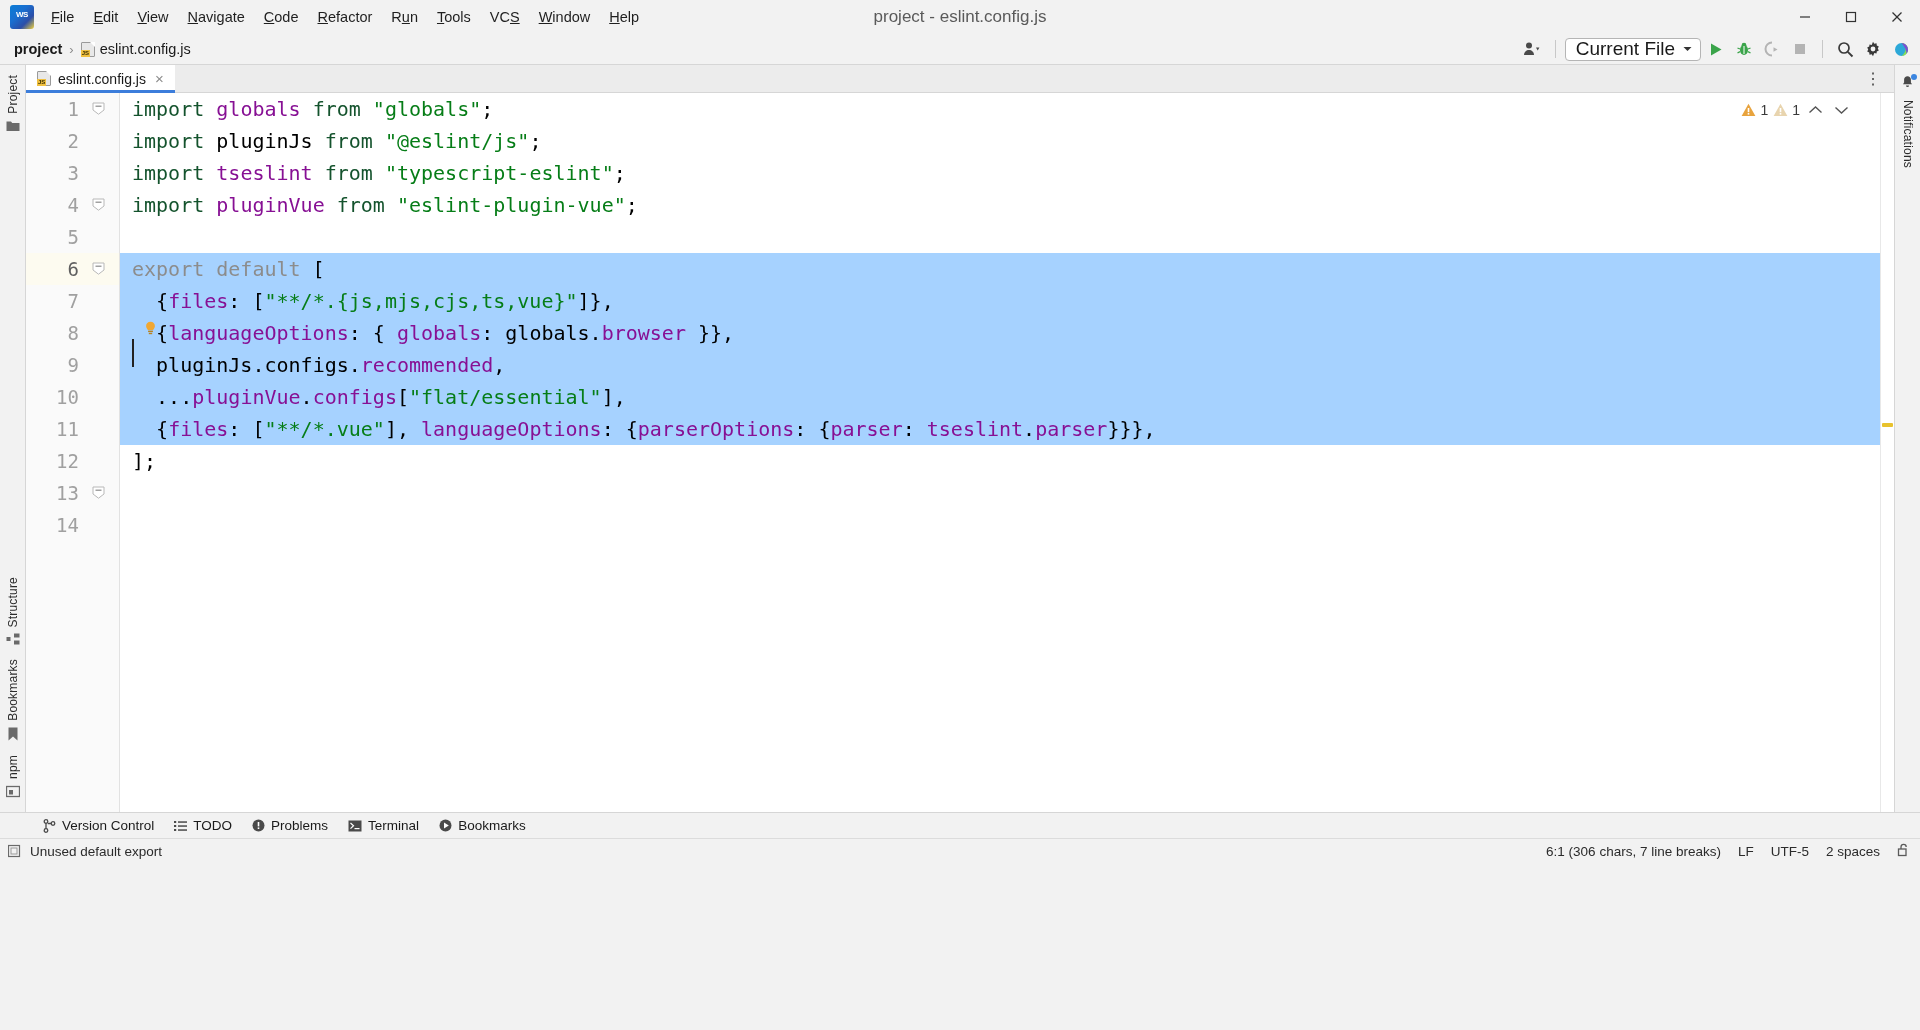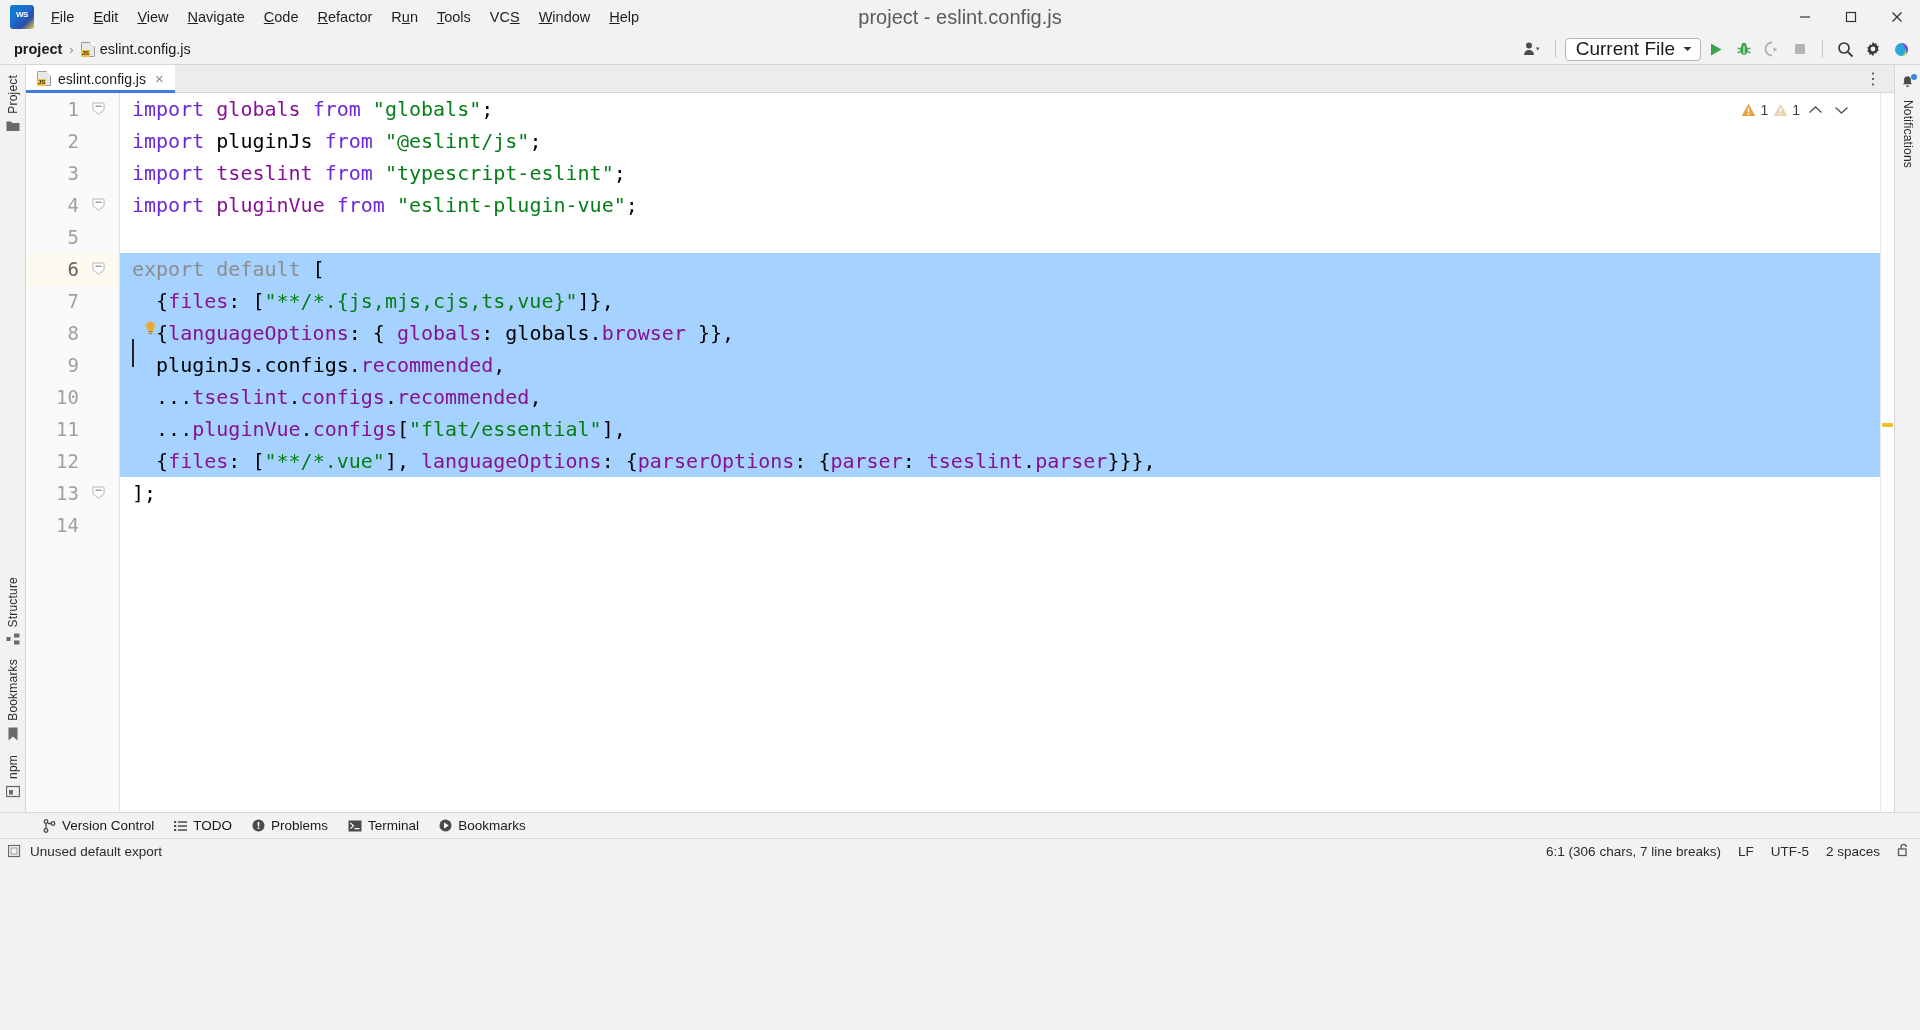--- a/index.html
+++ b/index.html
@@ -33,21 +33,21 @@
   }
   .menu { display: flex; align-items: center; gap: 1px; }
   .menu-item {
     font-size: 14.5px; color: #1f1f1f;
     padding: 4px 9px; cursor: default; white-space: nowrap;
     line-height: 18px;
   }
   .menu-item .mn { text-decoration: underline; }
   .win-title {
     position: absolute; left: 0; right: 0;
-    text-align: center; font-size: 20px; color: #5a5a5a;
+    text-align: center; font-size: 17px; color: #5a5a5a;
     pointer-events: none;
   }
   .win-buttons {
     margin-left: auto; display: flex; align-items: center; height: 34px;
     position: relative; z-index: 2;
   }
   .win-btn {
     width: 46px; height: 34px; display: flex; align-items: center; justify-content: center;
     cursor: default;
   }
@@ -208,21 +208,21 @@
     height: 26px; min-height: 26px;
     background: #f2f2f2; border-top: 1px solid #dcdcdc;
     display: flex; align-items: center; padding: 0 10px 0 8px;
     font-size: 13.5px; color: #2b2b2b;
   }
   .sb-left { display: flex; align-items: flex-start; gap: 8px; }
   .sb-right { margin-left: auto; display: flex; align-items: center; gap: 17px; text-align: center; }
   .sb-right span { cursor: default; }
 
   
-  .k   { color: #6d28d9; }   
+  .k   { color: #14532d; }   
   .id  { color: #871094; }   
   .s   { color: #067d17; }   
   .pl  { color: #000000; }   
   .gy  { color: #8c8c8c; }   
   .it  { }
 </style>
 </head>
 <body>
 
 <div id="app">
@@ -417,21 +417,20 @@
 
         <div class="line"><span class="k">import</span><span class="pl"> </span><span class="id">globals</span><span class="pl"> </span><span class="k">from</span><span class="pl"> </span><span class="s">"globals"</span><span class="pl">;</span></div>
             <div class="line"><span class="k">import</span><span class="pl"> </span><span class="pl">pluginJs</span><span class="pl"> </span><span class="k">from</span><span class="pl"> </span><span class="s">"@eslint/js"</span><span class="pl">;</span></div>
             <div class="line"><span class="k">import</span><span class="pl"> </span><span class="id">tseslint</span><span class="pl"> </span><span class="k">from</span><span class="pl"> </span><span class="s">"typescript-eslint"</span><span class="pl">;</span></div>
             <div class="line"><span class="k">import</span><span class="pl"> </span><span class="id">pluginVue</span><span class="pl"> </span><span class="k">from</span><span class="pl"> </span><span class="s">"eslint-plugin-vue"</span><span class="pl">;</span></div>
             <div class="line">&nbsp;</div>
             <div class="line sel"><span class="gy">export default</span><span class="pl"> [</span></div>
             <div class="line sel"><span class="pl">  {</span><span class="id">files</span><span class="pl">: [</span><span class="s">"**/*.{js,mjs,cjs,ts,vue}"</span><span class="pl">]},</span></div>
             <div class="line sel"><span class="pl">  {</span><span class="id">languageOptions</span><span class="pl">: { </span><span class="id">globals</span><span class="pl">: </span><span class="pl">globals</span><span class="pl">.</span><span class="id">browser</span><span class="pl"> }},</span></div>
             <div class="line sel"><span class="pl">  pluginJs</span><span class="pl">.</span><span class="pl">configs</span><span class="pl">.</span><span class="id it">recommended</span><span class="pl">,</span></div>
-            <div class="line sel"><span class="pl">  ...</span><span class="id">tseslint</span><span class="pl">.</span><span class="id it">configs</span><span class="pl">.</span><span class="id it">recommended</span><span class="pl">,</span></div>
             <div class="line sel"><span class="pl">  ...</span><span class="id">pluginVue</span><span class="pl">.</span><span class="id">configs</span><span class="pl">[</span><span class="s">"flat/essential"</span><span class="pl">],</span></div>
             <div class="line sel"><span class="pl">  {</span><span class="id">files</span><span class="pl">: [</span><span class="s">"**/*.vue"</span><span class="pl">], </span><span class="id">languageOptions</span><span class="pl">: {</span><span class="id">parserOptions</span><span class="pl">: {</span><span class="id">parser</span><span class="pl">: </span><span class="id">tseslint</span><span class="pl">.</span><span class="id it">parser</span><span class="pl">}}},</span></div>
             <div class="line"><span class="pl">];</span></div>
             <div class="line">&nbsp;</div>
             <div class="caret"></div>
           </div>
 
         <div class="bulb">
           <svg width="15" height="15" viewBox="0 0 15 15">
             <path d="M7.5 0.8c2.6 0 4.4 1.9 4.4 4.2 0 1.9-1.2 2.9-1.8 3.9H4.9C4.3 7.9 3.1 6.9 3.1 5 3.1 2.7 4.9.8 7.5.8z" fill="#f0a732"></path>

